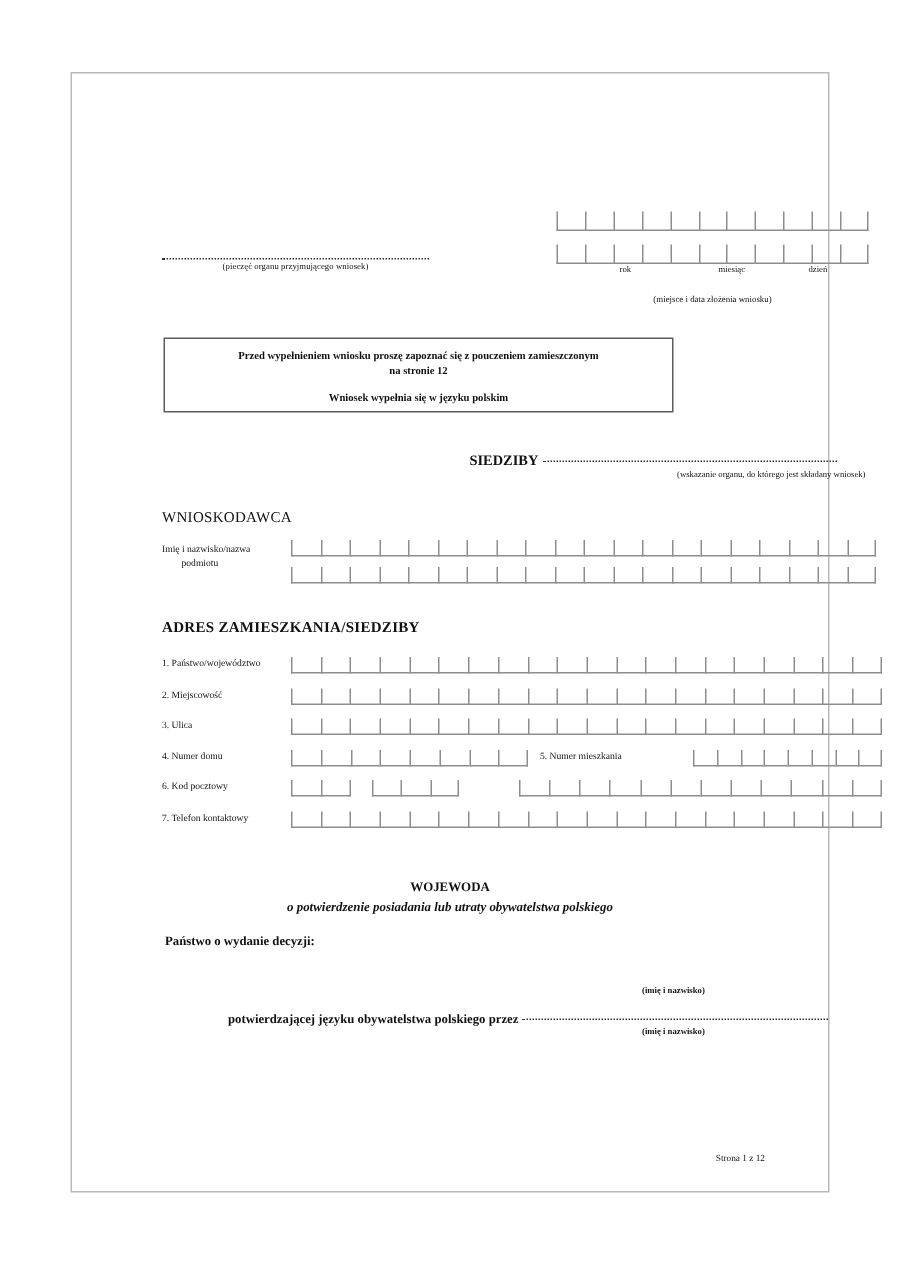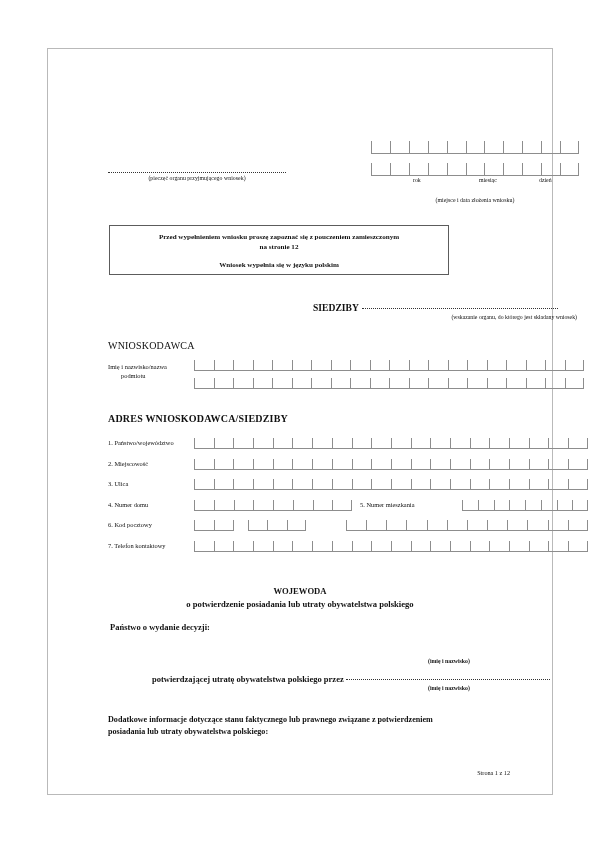--- a/index.html
+++ b/index.html
@@ -171,21 +171,21 @@
 
   
   #wniosek-title {
     left: 0; top: 536px;
     width: 100%;
     text-align: center;
     font-size: 8.6px;
     font-weight: bold;
     line-height: 1.5;
   }
-  #wniosek-sub { display: block; }
+  #wniosek-sub { display: block; font-style: italic; }
 
   #wnosze {
     left: 62px; top: 573px;
     font-size: 8.5px; font-weight: bold;
   }
 
   .decision-line {
     position: absolute;
     left: 104px;
     width: 412px;
@@ -339,21 +339,21 @@
           <div class="cell" style="width: 5%;"></div>
           <div class="cell" style="width: 5%;"></div>
           <div class="cell" style="width: 5%;"></div>
           <div class="cell" style="width: 5%;"></div>
           <div class="cell" style="width: 5%;"></div>
           <div class="cell" style="width: 5%;"></div>
           <div class="cell" style="width: 5%;"></div>
         </div>
     </div>
 
-    <div id="adres-title" class="abs">ADRES WNIOSKODAWCA/SIEDZIBY</div>
+    <div id="adres-title" class="abs">ADRES ZAMIESZKANIA/SIEDZIBY</div>
 
     <div class="addr-row" style="top:389px;">
       <span class="addr-label">1. Państwo/województwo</span>
       <div class="addr-grid" style="width:394px;">
         <div class="comb">
             <div class="cell" style="width: 5%;"></div>
             <div class="cell" style="width: 5%;"></div>
             <div class="cell" style="width: 5%;"></div>
             <div class="cell" style="width: 5%;"></div>
             <div class="cell" style="width: 5%;"></div>
@@ -525,25 +525,21 @@
     <div id="wniosek-title" class="abs">
       <span>WOJEWODA</span>
       <span id="wniosek-sub">o potwierdzenie posiadania lub utraty obywatelstwa polskiego</span>
     </div>
 
     <div id="wnosze" class="abs">Państwo o wydanie decyzji:</div>
 
     <div id="cap-1" class="decision-caption">(imię i nazwisko)</div>
 
     <div id="dec-2" class="decision-line">
-      <span>potwierdzającej utratę obywatelstwa polskiego przez</span><span class="dots"></span>
+      <span>potwierdzającej języku obywatelstwa polskiego przez</span><span class="dots"></span>
     </div>
     <div id="cap-2" class="decision-caption">(imię i nazwisko)</div>
 
-    <div id="addinfo" class="abs">
-      <span>Dodatkowe informacje dotyczące stanu faktycznego lub prawnego związane z potwierdzeniem</span>
-      <span class="l2">posiadania lub utraty obywatelstwa polskiego:</span>
-    </div>
 
     <div id="footer" class="abs">Strona 1 z 12</div>
 
   </div>
 </div>
 
 </body></html>

